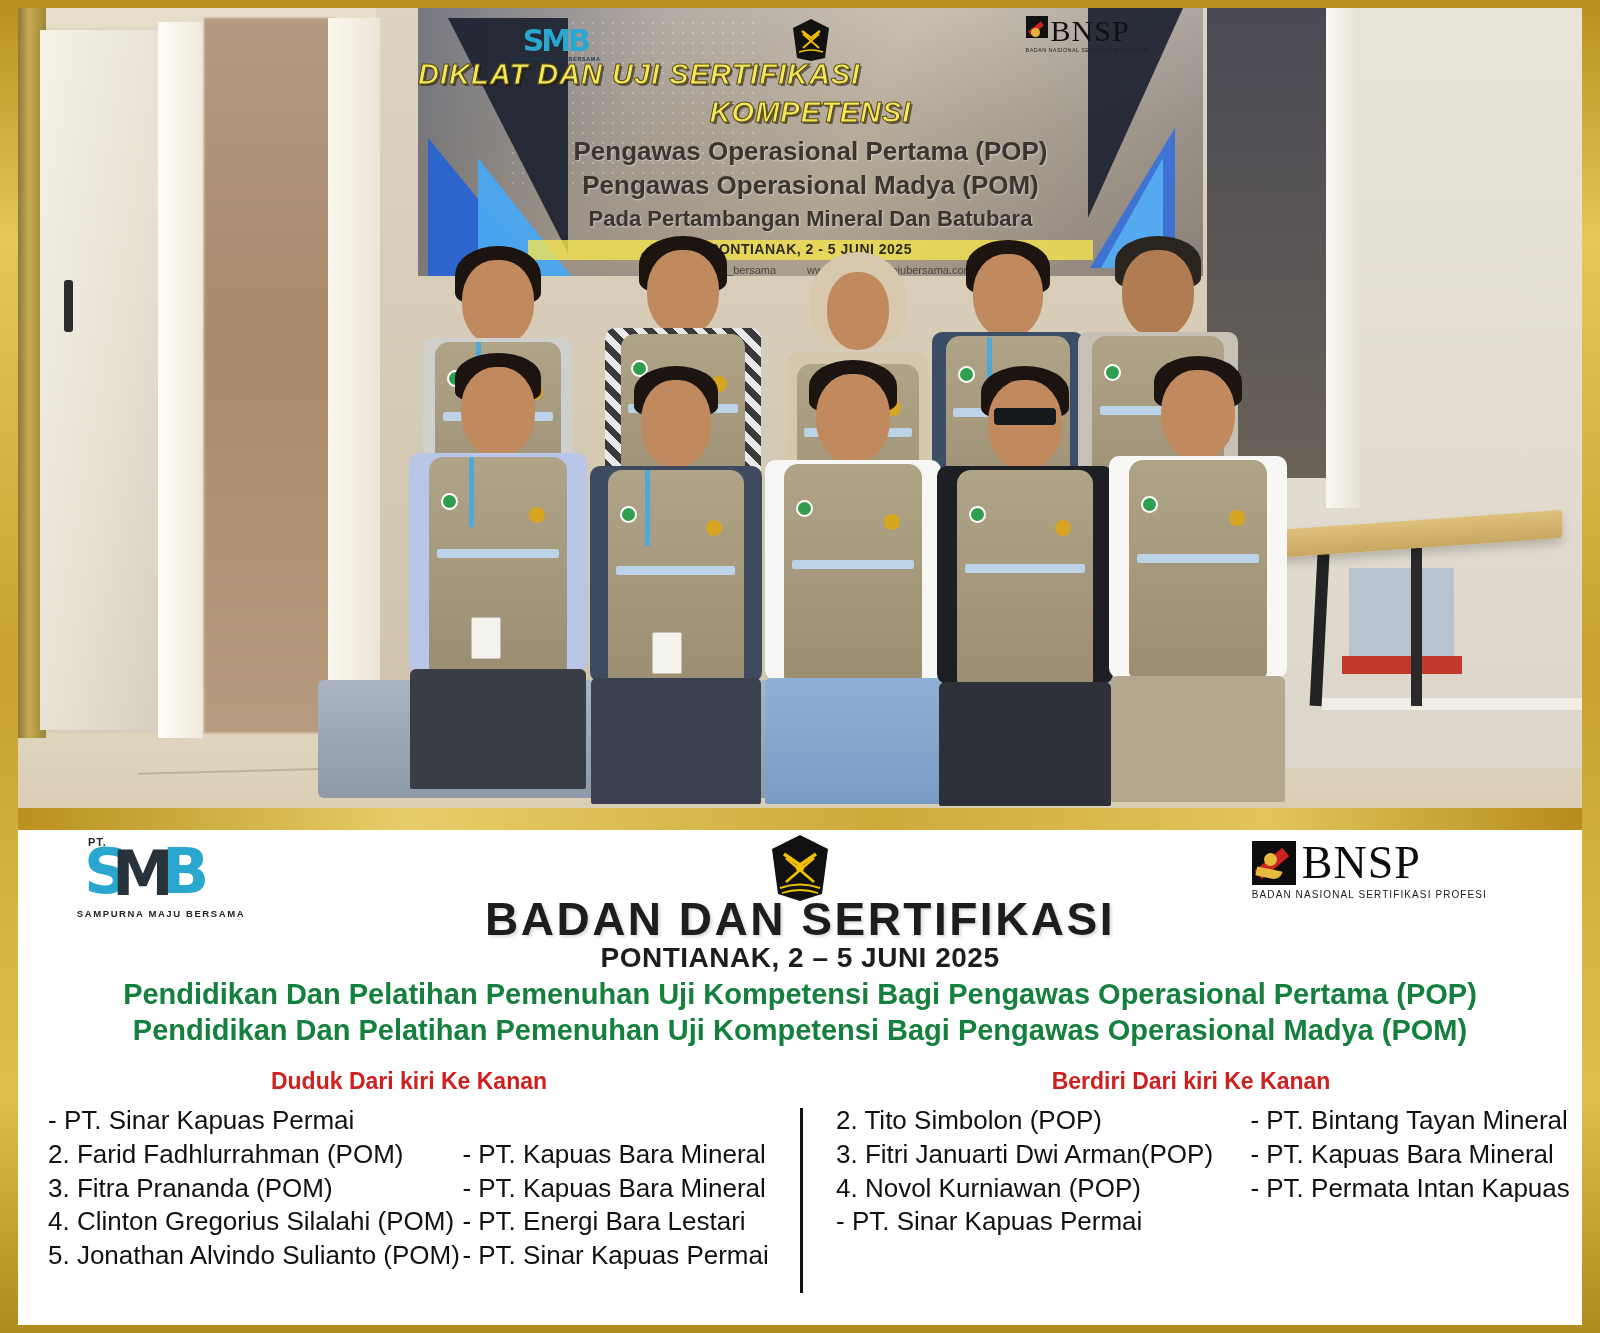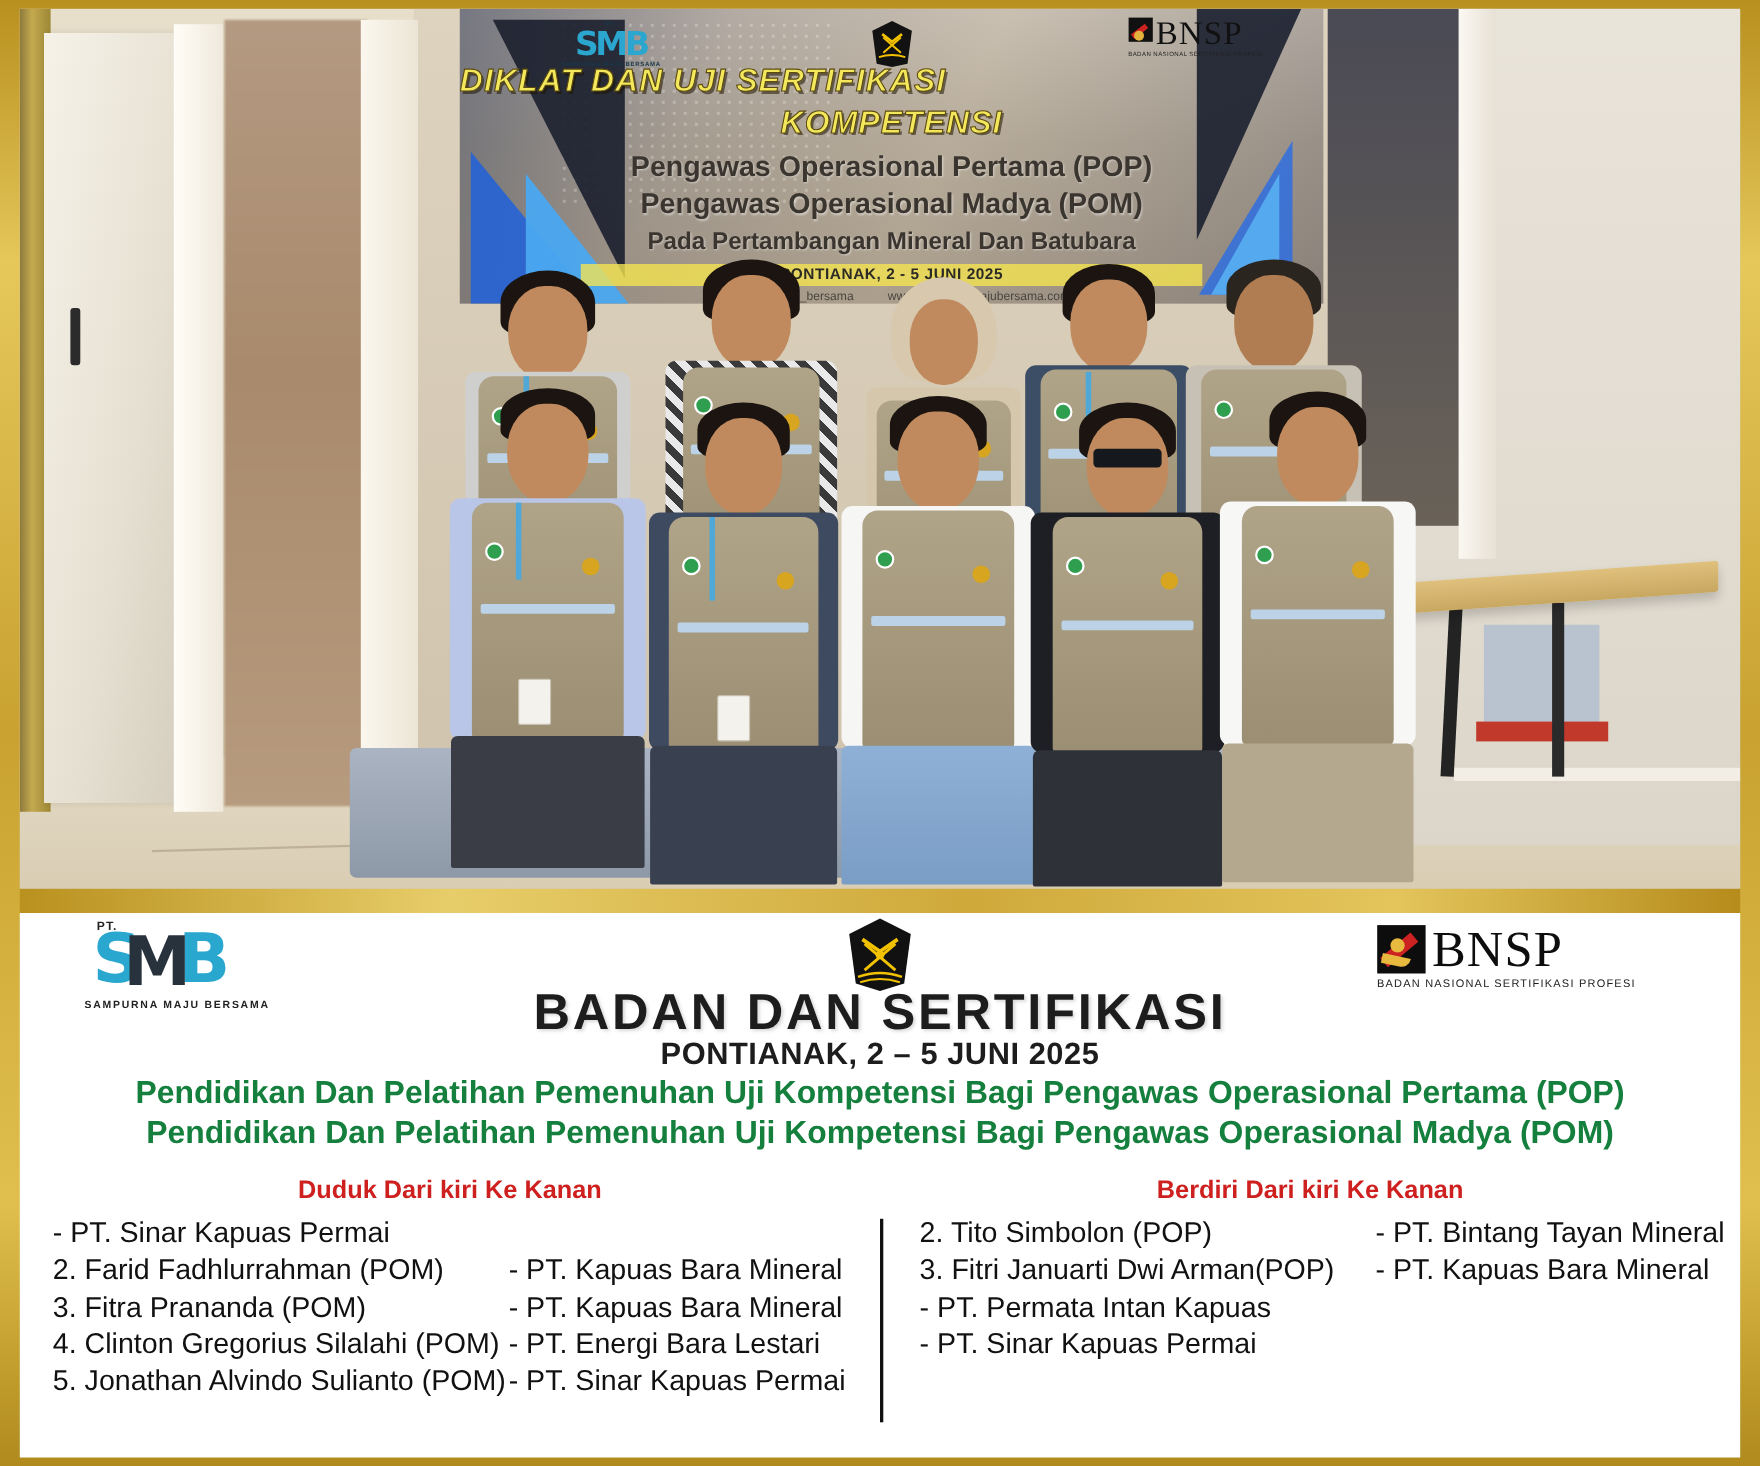--- a/index.html
+++ b/index.html
@@ -469,20 +469,21 @@
     <div class="namecol nc-right" id="standing-list">
         <div class="nrow">
           <span class="nm">2. Tito Simbolon (POP)</span>
           <span class="co">- PT. Bintang Tayan Mineral</span>
         </div>
         <div class="nrow">
           <span class="nm">3. Fitri Januarti Dwi Arman(POP)</span>
           <span class="co">- PT. Kapuas Bara Mineral</span>
         </div>
         <div class="nrow">
+          <span class="nm">4. Novol Kurniawan (POP)</span>
           <span class="co">- PT. Permata Intan Kapuas</span>
         </div>
         <div class="nrow">
           <span class="co">- PT. Sinar Kapuas Permai</span>
         </div>
       </div>
   </div>
 </div>
 
 </body></html>

